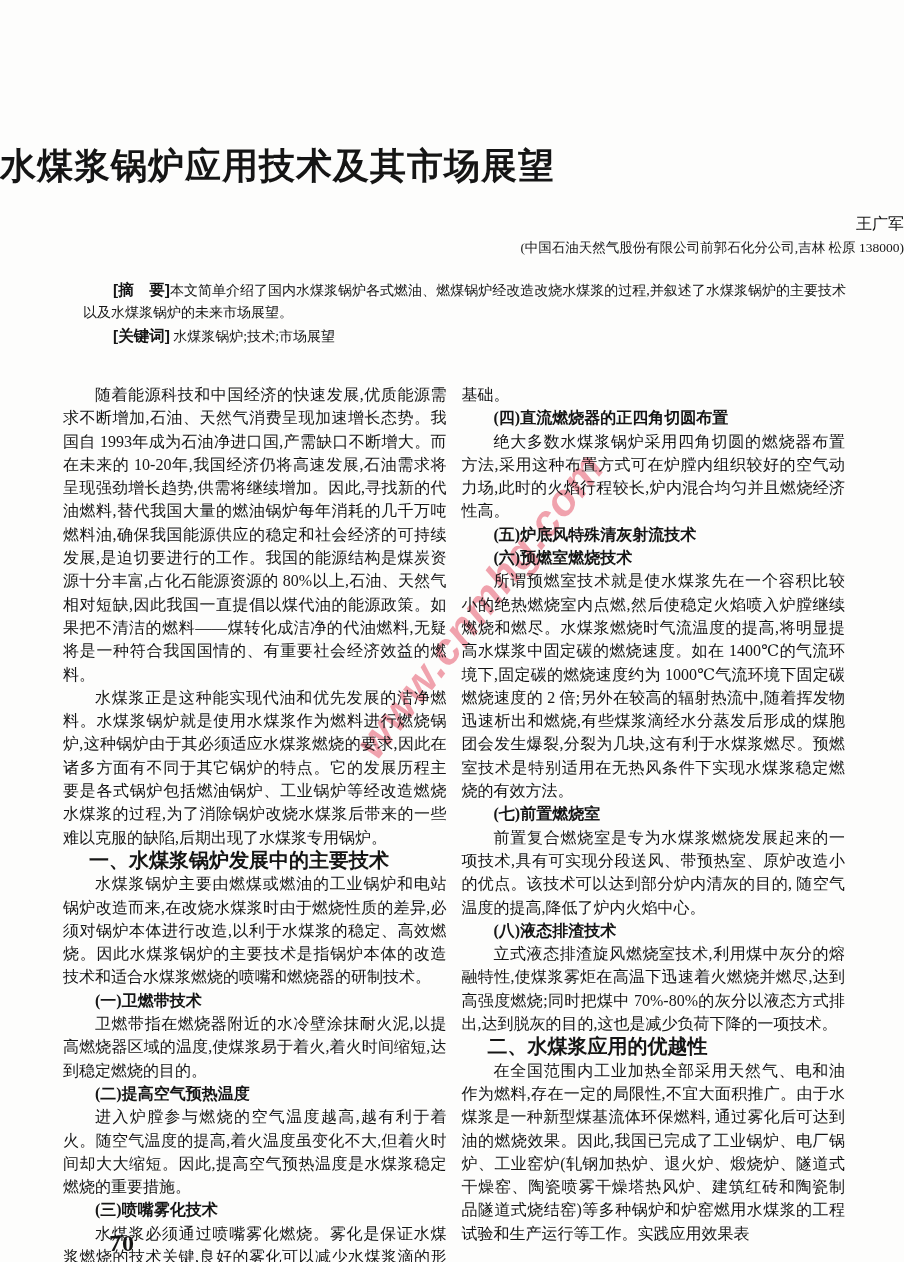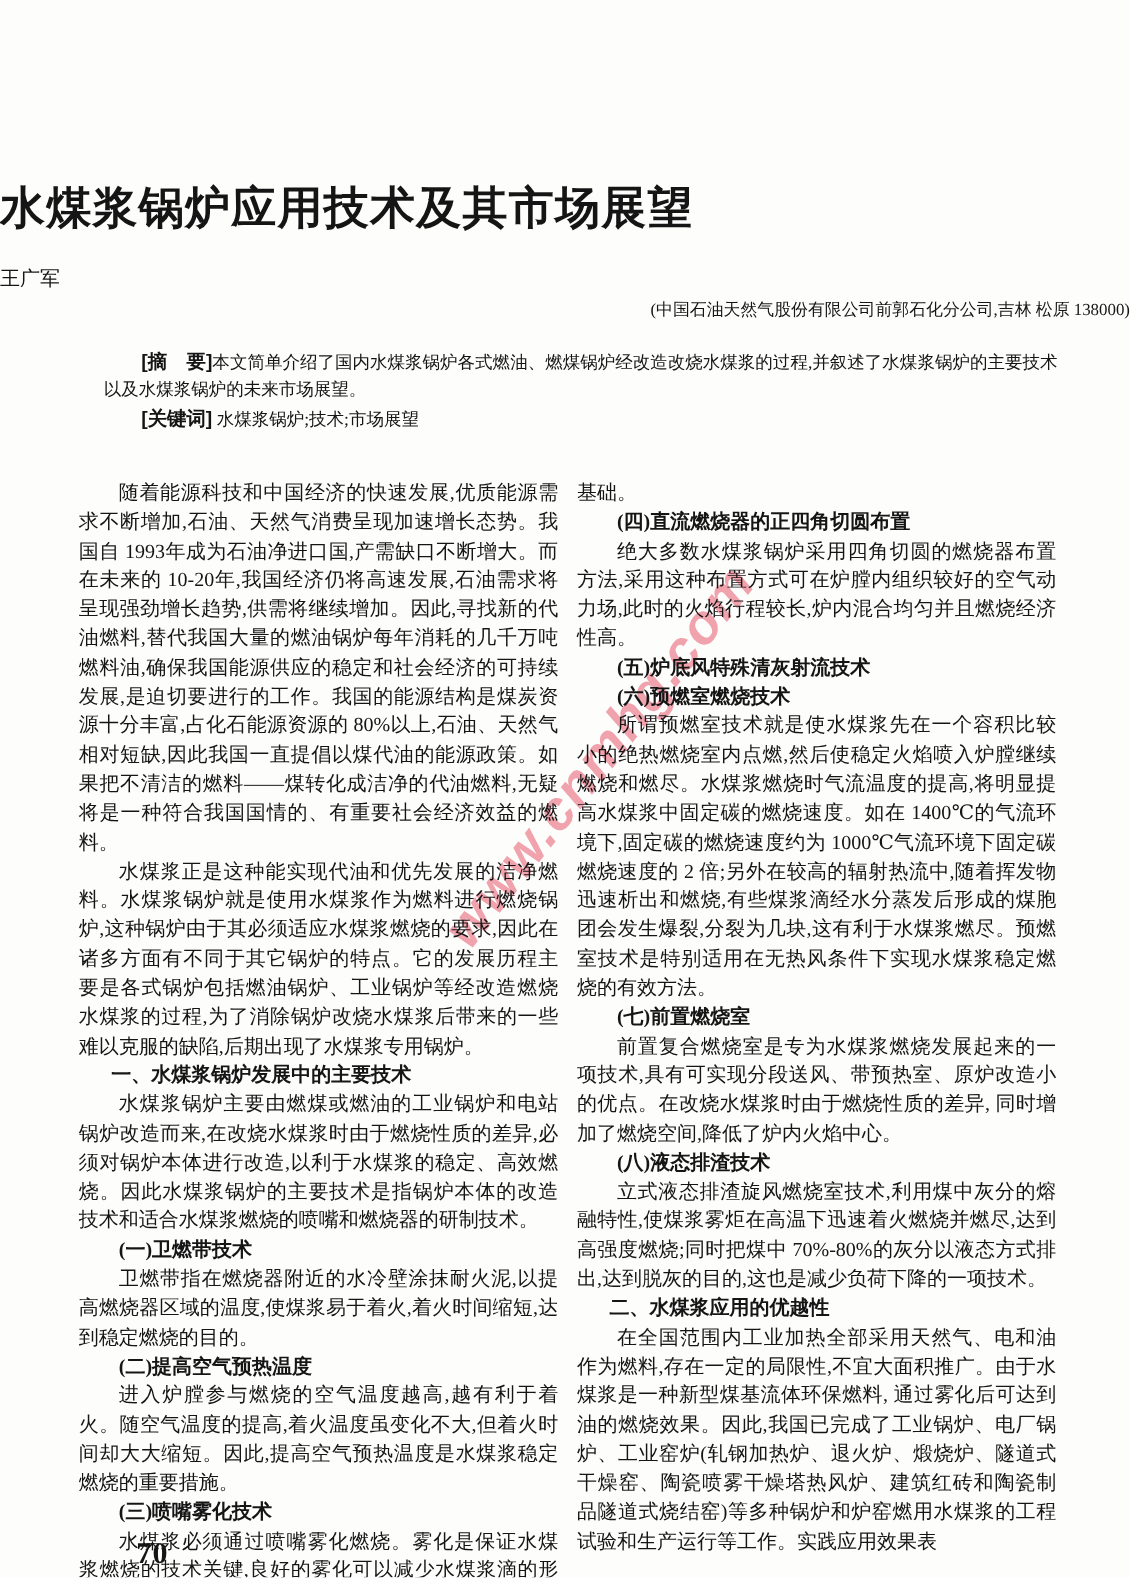--- a/index.html
+++ b/index.html
@@ -11,21 +11,21 @@
     font-family:"Liberation Serif","DejaVu Serif",serif;
     color:#151515;
   }
   .doc-title{
     position:absolute;top:144px;left:0;width:100%;
     font-size:36px;font-weight:700;letter-spacing:1px;
     line-height:44px;
   }
   .author{
     position:absolute;top:214px;left:0;width:100%;
-    text-align:left;font-size:16px;line-height:20px;
+    text-align:right;font-size:16px;line-height:20px;
   }
   .affiliation{
     position:absolute;top:239px;left:0;width:100%;
     text-align:right;font-size:13.5px;line-height:18px;
   }
   .front{
     position:absolute;top:279px;left:83px;right:58px;
     font-size:14px;line-height:22.4px;text-align:justify;
   }
   .front p{margin:0;text-indent:30px;}
@@ -37,21 +37,21 @@
     position:absolute;top:383px;left:63px;right:59px;
     display:flex;gap:15px;
   }
   .col{
     flex:1 1 0;min-width:0;
     font-size:16px;line-height:23.3px;text-align:justify;
   }
   .para{margin:0;text-indent:32px;}
   .cont{text-indent:0;}
   .h2{margin:0;font-weight:700;text-indent:32px;}
-  .h1{margin:0;font-weight:700;font-size:16px;text-indent:26px;line-height:23.3px;}
+  .h1{margin:0;font-weight:700;font-size:20px;text-indent:26px;line-height:23.3px;}
   .page-number{
     position:absolute;left:109px;top:1230px;
     font-size:24px;font-weight:700;letter-spacing:1px;
   }
   .watermark{
     position:absolute;left:298px;top:590px;width:348px;
     text-align:center;
     transform:rotate(-52deg);
     font-family:"Liberation Sans","DejaVu Sans",sans-serif;
     font-size:44px;font-weight:700;font-style:italic;
@@ -91,21 +91,21 @@
       <p class="para">水煤浆必须通过喷嘴雾化燃烧。雾化是保证水煤浆燃烧的技术关键,良好的雾化可以减少水煤浆滴的形成,缩短水煤浆的着火距离和燃尽时间,为水煤浆着火燃烧奠定良好的</p>
     </div>
     <div class="col">
       <p class="para cont">基础。</p>
       <p class="h2">(四)直流燃烧器的正四角切圆布置</p>
       <p class="para">绝大多数水煤浆锅炉采用四角切圆的燃烧器布置方法,采用这种布置方式可在炉膛内组织较好的空气动力场,此时的火焰行程较长,炉内混合均匀并且燃烧经济性高。</p>
       <p class="h2">(五)炉底风特殊清灰射流技术</p>
       <p class="h2">(六)预燃室燃烧技术</p>
       <p class="para">所谓预燃室技术就是使水煤浆先在一个容积比较小的绝热燃烧室内点燃,然后使稳定火焰喷入炉膛继续燃烧和燃尽。水煤浆燃烧时气流温度的提高,将明显提高水煤浆中固定碳的燃烧速度。如在 1400℃的气流环境下,固定碳的燃烧速度约为 1000℃气流环境下固定碳燃烧速度的 2 倍;另外在较高的辐射热流中,随着挥发物迅速析出和燃烧,有些煤浆滴经水分蒸发后形成的煤胞团会发生爆裂,分裂为几块,这有利于水煤浆燃尽。预燃室技术是特别适用在无热风条件下实现水煤浆稳定燃烧的有效方法。</p>
       <p class="h2">(七)前置燃烧室</p>
-      <p class="para">前置复合燃烧室是专为水煤浆燃烧发展起来的一项技术,具有可实现分段送风、带预热室、原炉改造小的优点。在改烧水煤浆时由于燃烧性质的差异, 同时增加了燃烧空间,降低了炉内火焰中心。</p>
+      <p class="para">前置复合燃烧室是专为水煤浆燃烧发展起来的一项技术,具有可实现分段送风、带预热室、原炉改造小的优点。该技术可以达到部分炉内清灰的目的, 随空气温度的提高,降低了炉内火焰中心。</p>
       <p class="h2">(八)液态排渣技术</p>
       <p class="para">立式液态排渣旋风燃烧室技术,利用煤中灰分的熔融特性,使煤浆雾炬在高温下迅速着火燃烧并燃尽,达到高强度燃烧;同时把煤中 70%-80%的灰分以液态方式排出,达到脱灰的目的,这也是减少负荷下降的一项技术。</p>
       <p class="h1">二、水煤浆应用的优越性</p>
       <p class="para">在全国范围内工业加热全部采用天然气、电和油作为燃料,存在一定的局限性,不宜大面积推广。由于水煤浆是一种新型煤基流体环保燃料, 通过雾化后可达到油的燃烧效果。因此,我国已完成了工业锅炉、电厂锅炉、工业窑炉(轧钢加热炉、退火炉、煅烧炉、隧道式干燥窑、陶瓷喷雾干燥塔热风炉、建筑红砖和陶瓷制品隧道式烧结窑)等多种锅炉和炉窑燃用水煤浆的工程试验和生产运行等工作。实践应用效果表</p>
     </div>
   </div>
 
   <div class="page-number">70</div>
 
 </div>

